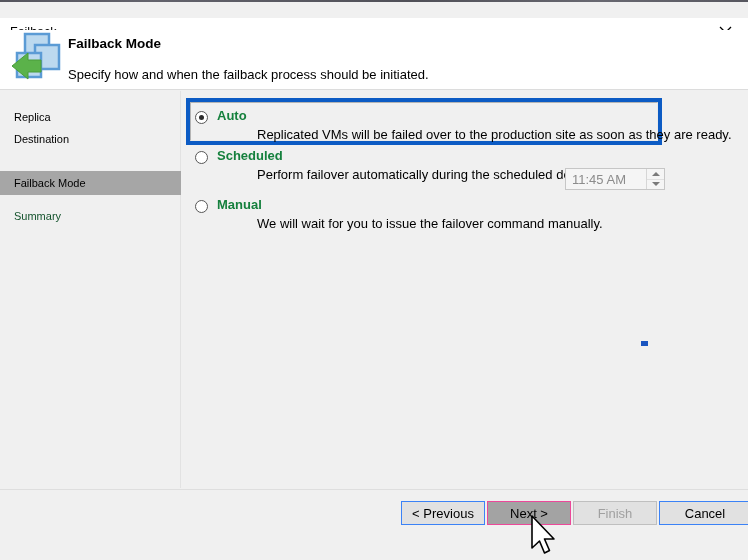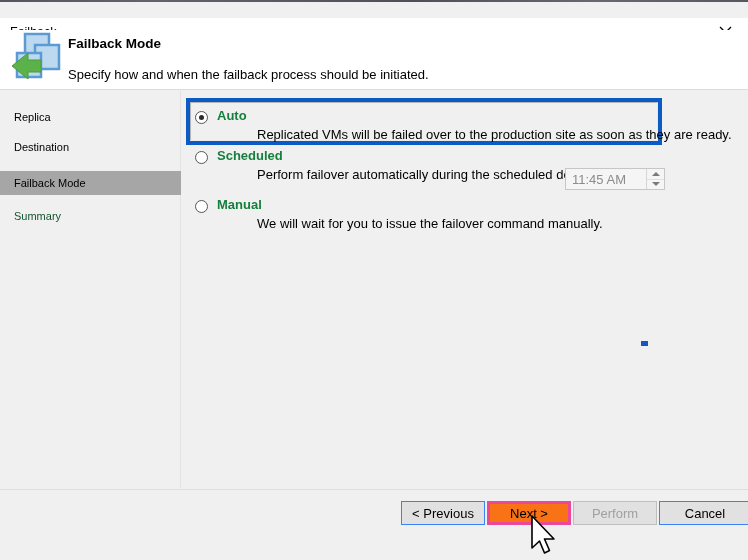--- a/index.html
+++ b/index.html
@@ -189,22 +189,22 @@
     height: 24px;
     background: #e1e1e1;
     border: 1px solid #3b82f6;
     font-size: 13px; color: #000000;
     display: flex; align-items: center; justify-content: center;
     font-family: "Liberation Sans", sans-serif;
     cursor: default;
     white-space: nowrap;
   }
   .btn.primary-hover {
-    background: #f97316;
-    border: 3px solid #ec4899;
+    background: #a3a3a3;
+    border: 1px solid #ec4899;
   }
   .btn.disabled { color: #a0a0a0; border-color: #bfbfbf; background: #e1e1e1; }
 
   
   .cursor {
     position: absolute; left: 530px; top: 515px;
     width: 30px; height: 44px;
     pointer-events: none;
   }
 </style>
@@ -235,21 +235,21 @@
       </svg>
     </div>
     <div class="header-title">Failback Mode</div>
     <div class="header-sub">Specify how and when the failback process should be initiated.</div>
   </div>
 
   <div class="sidebar">
     <div class="side-item" style="top:14px;">
         <span>Replica</span>
       </div>
-    <div class="side-item" style="top:44px;">
+    <div class="side-item" style="top:36px;">
         <span>Destination</span>
       </div>
     <div class="side-item active" style="top:80px;">
         <span>Failback Mode</span>
       </div>
     <div class="side-item muted" style="top:113px;">
         <span>Summary</span>
       </div>
   </div>
 
@@ -285,21 +285,21 @@
     <span class="radio"></span>
     <span class="opt-label">Manual</span>
     <span class="opt-desc">We will wait for you to issue the failover command manually.</span>
   </div>
 
   <div class="blue-mark"></div>
 
   <div class="footer"></div>
   <div class="btn" style="left:401px; width:84px;">&lt; Previous</div>
   <div class="btn primary-hover" style="left:487px; width:84px;">Next &gt;</div>
-  <div class="btn disabled" style="left:573px; width:84px;">Perform</div>
+  <div class="btn disabled" style="left:573px; width:84px;">Finish</div>
   <div class="btn" style="left:659px; width:92px;text-align:right;">Cancel</div>
 
   <div class="cursor">
     <svg width="30" height="44" viewBox="0 0 30 44" aria-hidden="true">
       <path d="M2 1 L2 33 L9.5 26 L14.5 38 L19.5 35.5 L14.5 24 L24 24 Z" fill="#ffffff" stroke="#000000" stroke-width="1.6" stroke-linejoin="round"></path>
     </svg>
   </div>
 
 </div>
 

